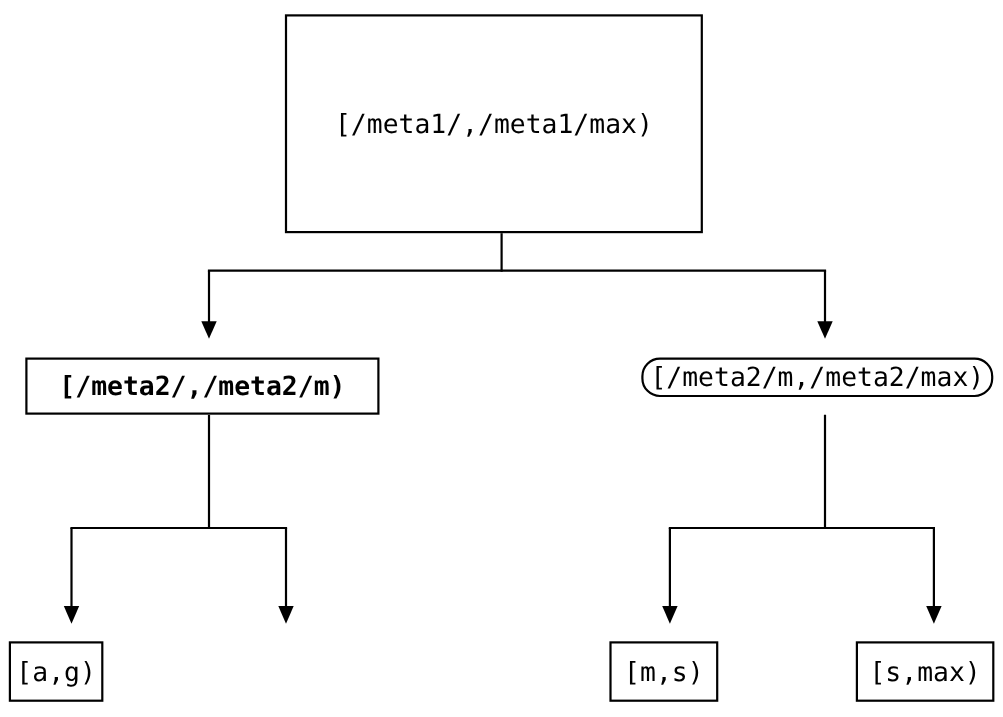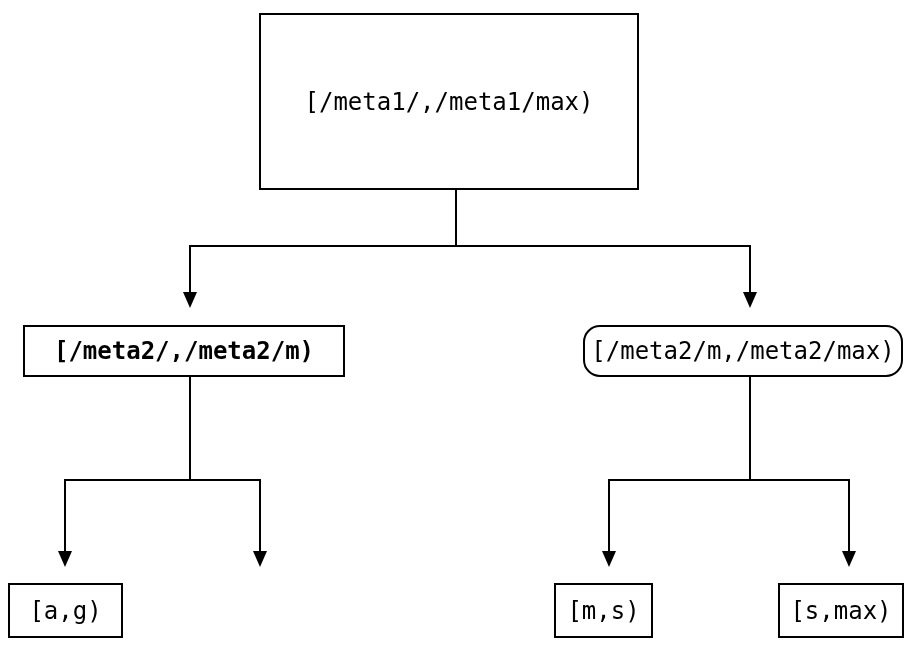--- a/index.html
+++ b/index.html
@@ -28,24 +28,24 @@
     border: 2px solid #000000;
     background: #ffffff;
     color: #000000;
     display: flex;
     align-items: center;
     justify-content: center;
     font-size: 24px;
     letter-spacing: 0;
     white-space: pre;
   }
-  .node-root    { left: 259px; top: 13px;  width: 380px; height: 177px; }
+  .node-root    { left: 259px; top: 13px;  width: 380px; height: 199px; }
   .node-l2-left { left: 23px;  top: 325px; width: 322px; height: 52px; font-weight: bold;  }
-  .node-l2-right{ left: 583px; top: 325px; width: 320px; height: 52px; border-radius: 17px;  }
-  .node-leaf-ag { left: 8px;   top: 583px; width: 115px;  height: 55px;  }
+  .node-l2-right{ left: 583px; top: 325px; width: 320px; height: 36px; border-radius: 17px;  }
+  .node-leaf-ag { left: 8px;   top: 583px; width: 86px;  height: 55px;  }
   .node-leaf-gm { left: 203px; top: 583px; width: 99px;  height: 55px;  }
   .node-leaf-ms { left: 554px; top: 583px; width: 99px;  height: 55px;  }
   .node-leaf-smax { left: 778px; top: 583px; width: 126px; height: 55px; }
   .edge { stroke: #000000; stroke-width: 2; fill: none; }
   .arrowhead { fill: #000000; stroke: none; }
 </style>
 </head>
 <body>
 
 <div class="canvas">

